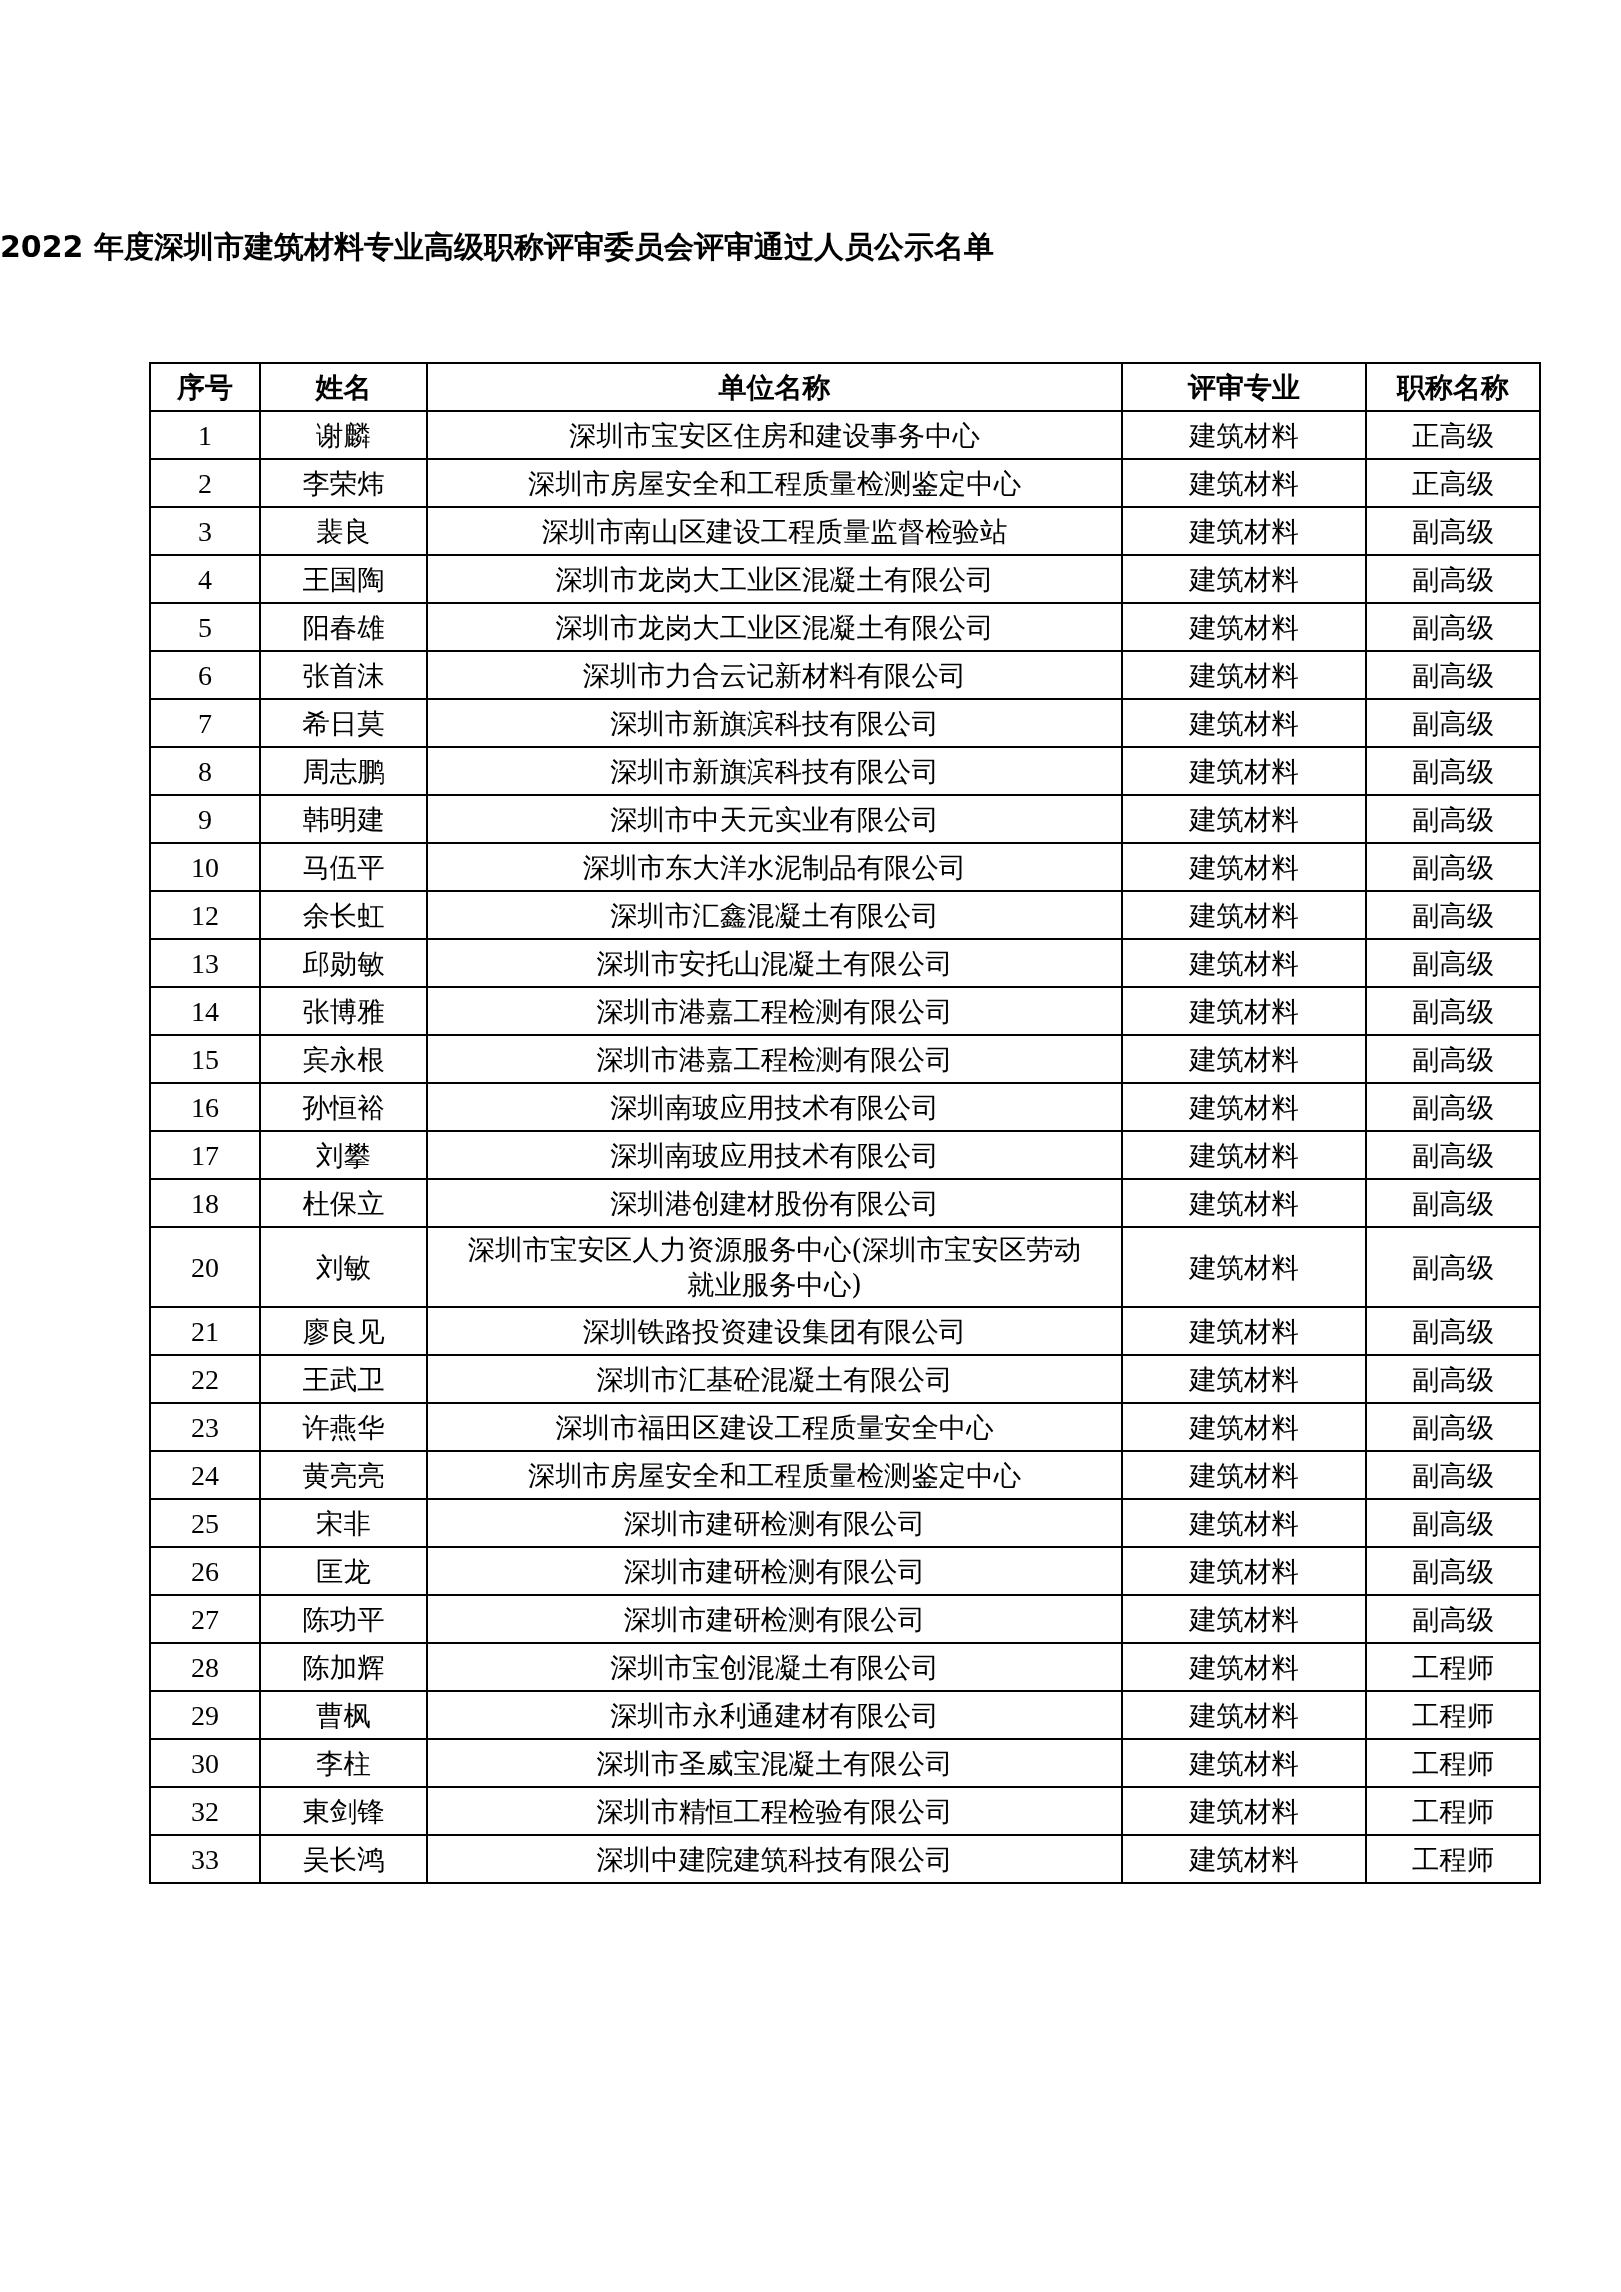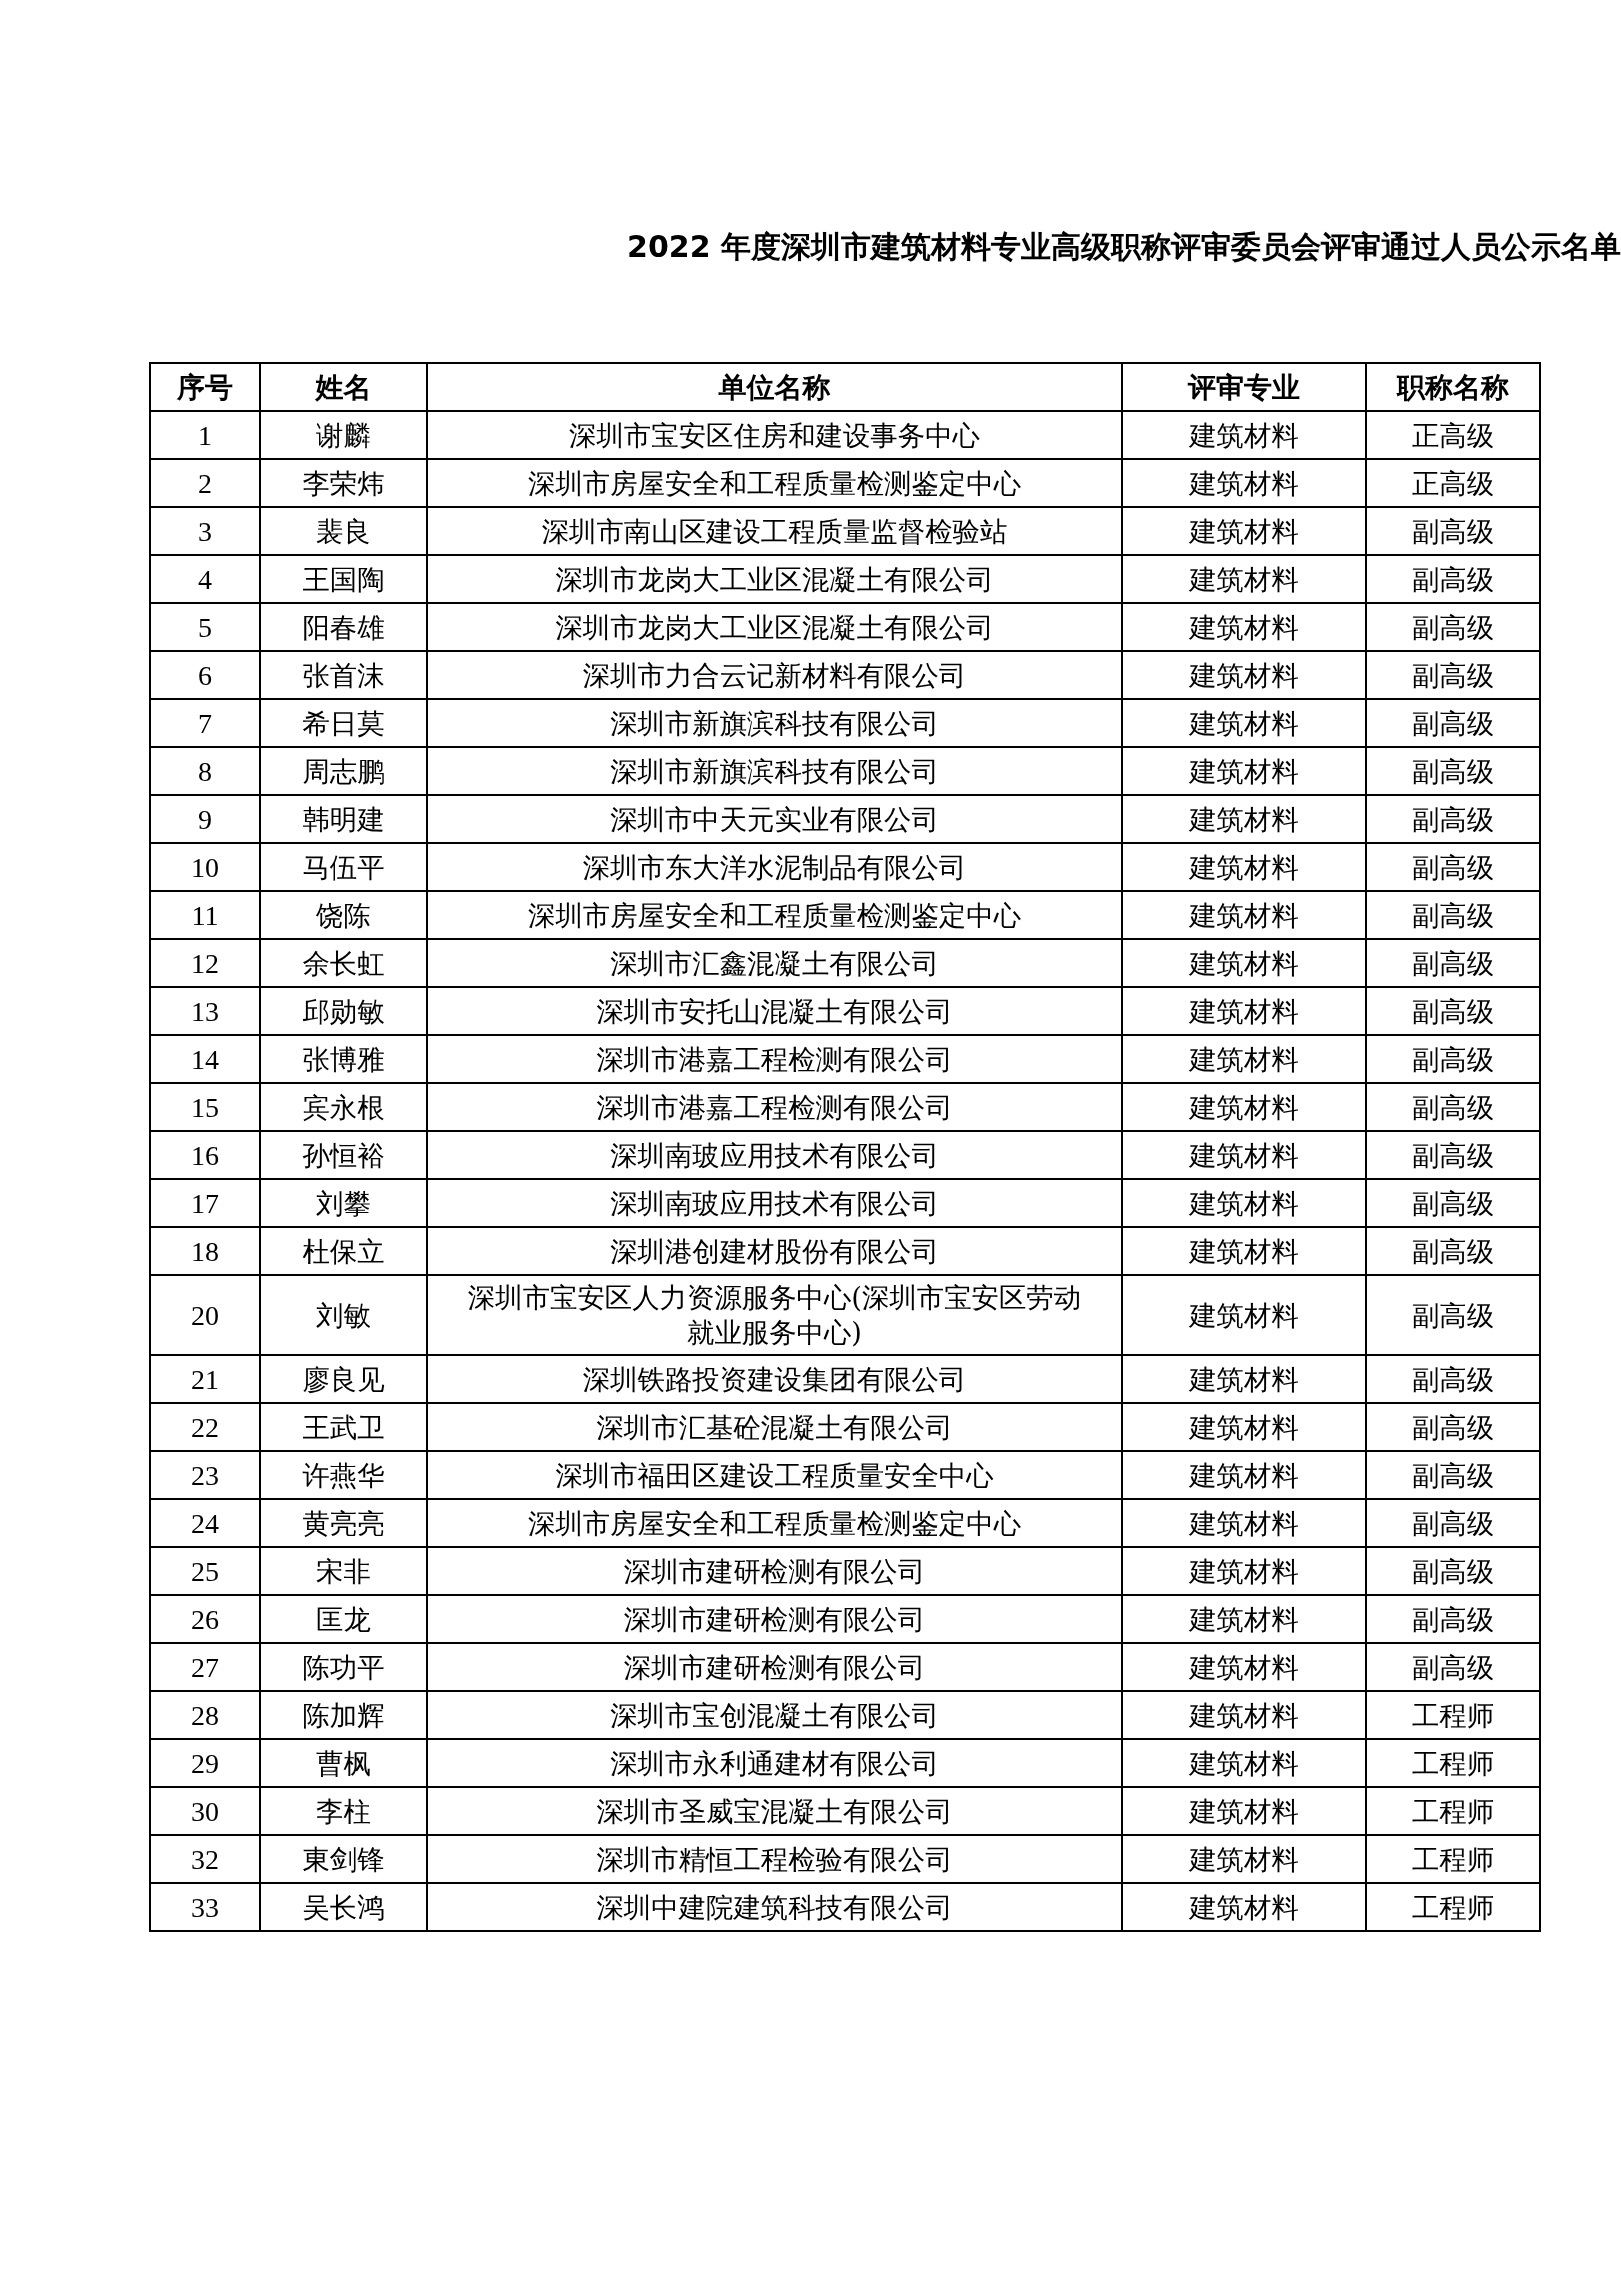--- a/index.html
+++ b/index.html
@@ -13,21 +13,21 @@
       position: relative;
       overflow: hidden;
       font-family: "Liberation Serif", "DejaVu Serif", serif;
       color: #000000;
     }
     .doc-title {
       position: absolute;
       left: 0;
       width: 1621px;
       top: 223px;
-      text-align: right;
+      text-align: left;
       font-family: "DejaVu Sans", "Liberation Sans", sans-serif;
       font-weight: bold;
       font-size: 30px;
       line-height: 47px;
       letter-spacing: 0px;
     }
     table.roster {
       position: absolute;
       left: 149px;
       top: 316px;
@@ -163,27 +163,20 @@
     <td>副高级</td>
   </tr>
       <tr>
     <td class="num">10</td>
     <td>马伍平</td>
     <td class="unit">深圳市东大洋水泥制品有限公司</td>
     <td>建筑材料</td>
     <td>副高级</td>
   </tr>
       <tr>
-    <td class="num">11</td>
-    <td>饶陈</td>
-    <td class="unit">深圳市房屋安全和工程质量检测鉴定中心</td>
-    <td>建筑材料</td>
-    <td>副高级</td>
-  </tr>
-      <tr>
     <td class="num">12</td>
     <td>余长虹</td>
     <td class="unit">深圳市汇鑫混凝土有限公司</td>
     <td>建筑材料</td>
     <td>副高级</td>
   </tr>
       <tr>
     <td class="num">13</td>
     <td>邱勋敏</td>
     <td class="unit">深圳市安托山混凝土有限公司</td>

